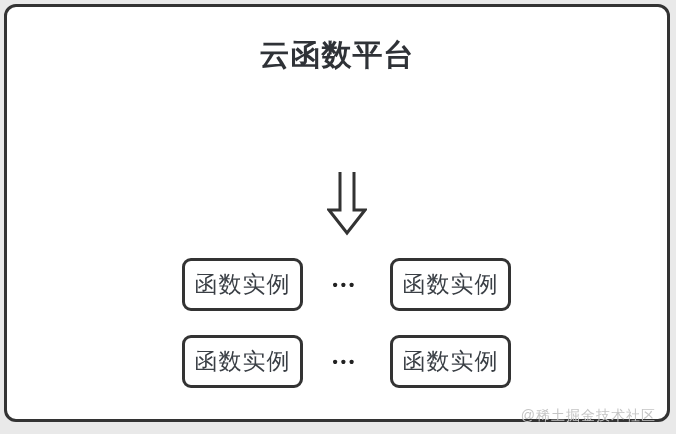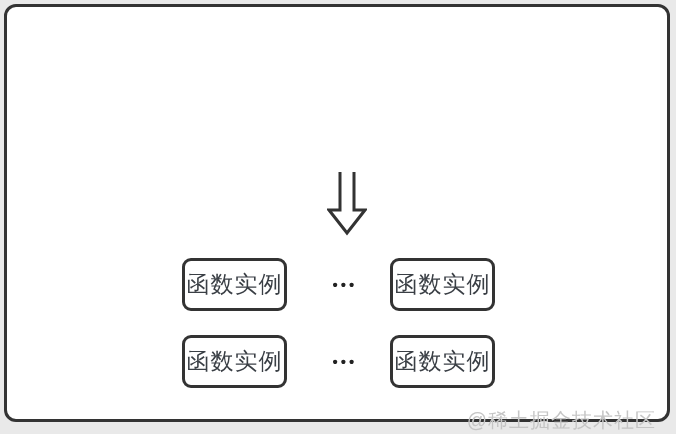--- a/index.html
+++ b/index.html
@@ -47,21 +47,21 @@
     color:#3a3f45;
     letter-spacing:2px;
   }
   .arrow{
     position:absolute;
     left:320px; top:165px;
     width:40px; height:64px;
   }
   .inst{
     position:absolute;
-    width:105px; height:53px;
+    width:121px; height:53px;
     box-sizing:border-box;
     background:#ffffff;
     border:3px solid #333333;
     border-radius:9px;
     display:flex;align-items:center;justify-content:center;
     font-size:23px;
     color:#3a3f45;
     letter-spacing:1px;
   }
   .c1{left:175px;}
@@ -77,31 +77,32 @@
     font-weight:700;
     color:#222222;
     letter-spacing:3px;
     line-height:16px;
   }
   .dots.d1{top:270px;}
   .dots.d2{top:347px;}
   .watermark{
     position:absolute;
     right:11px; top:400px;
-    font-size:20px;
+    font-size:14px;
     color:#c5c5c5;
     letter-spacing:1px;
   }
 </style>
 </head>
 <body>
 
 <div class="page">
   <div class="frame">
 
+    <div class="title">云函数平台</div>
 
 
     <svg class="arrow" viewBox="0 0 40 64">
       <path d="M13 0 L13 38 L2 38 L20 61 L38 38 L27 38 L27 0" fill="#ffffff" stroke="#333333" stroke-width="3" stroke-linejoin="miter"></path>
     </svg>
 
     <div class="inst c1 r1">函数实例</div>
     <div class="dots d1">•••</div>
     <div class="inst c2 r1">函数实例</div>
 

